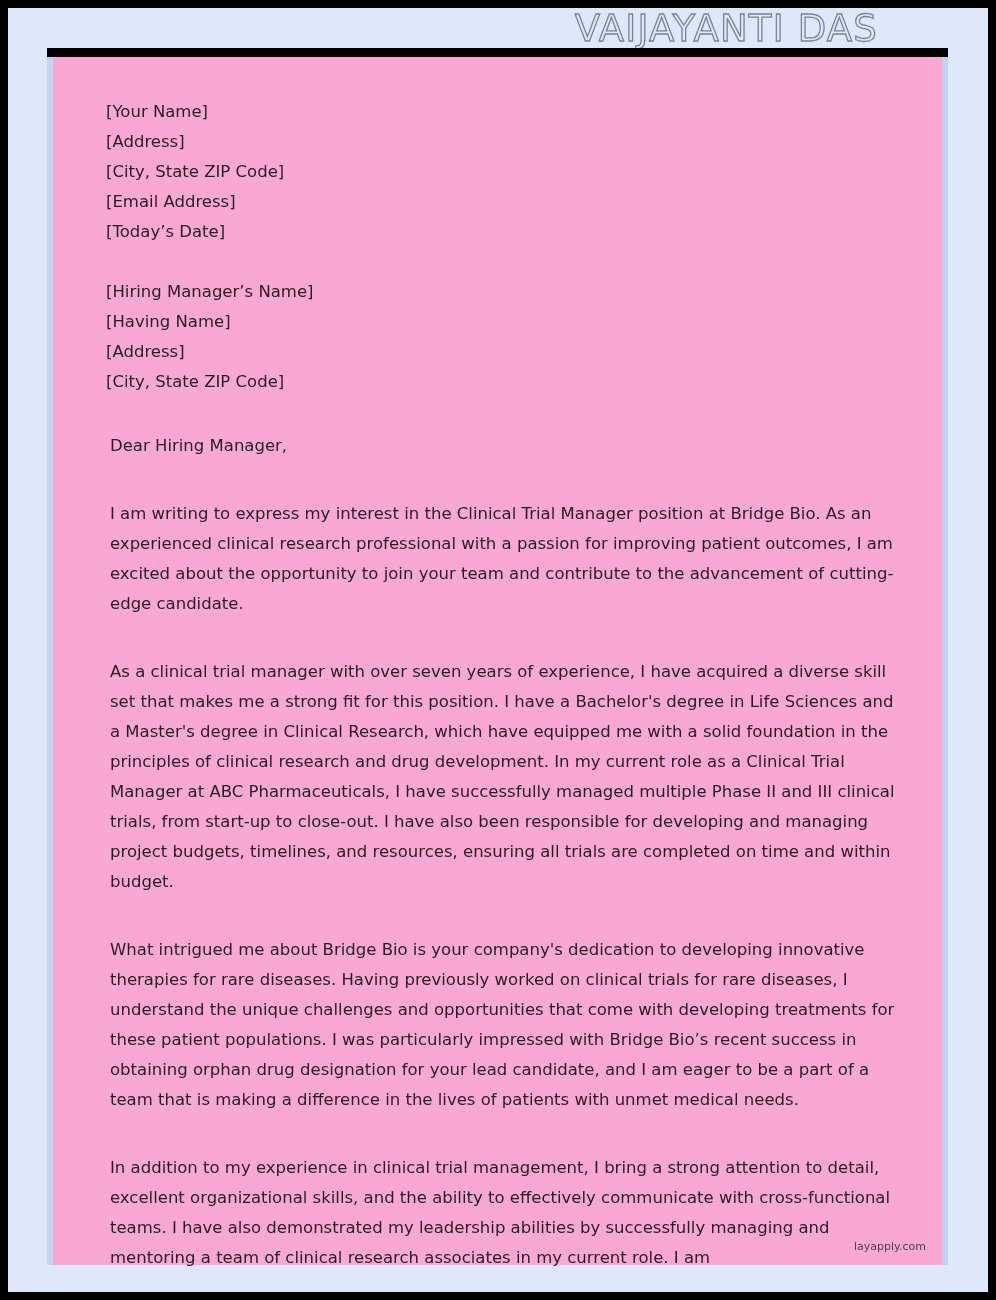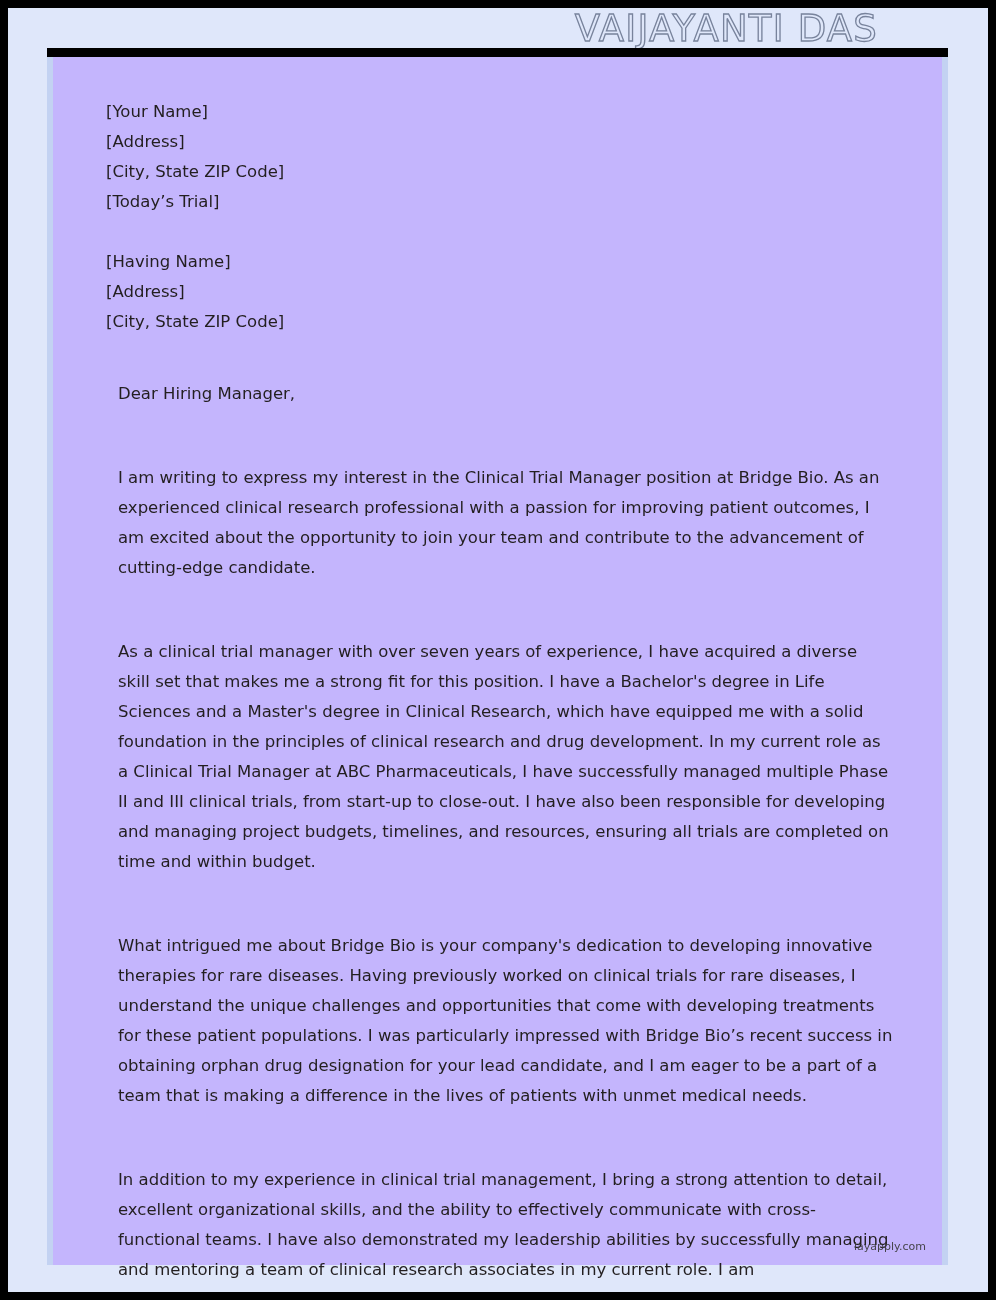--- a/index.html
+++ b/index.html
@@ -71,21 +71,21 @@
     background: #000000;
   }
 
   
   .letter-sheet {
     position: absolute;
     left: 39px;
     top: 49px;
     width: 901px;
     height: 1208px;
-    background: #c4b5fd;
+    background: #f9a8d4;
     border-left: 6px solid #c3d2f2;
     border-right: 6px solid #c3d2f2;
     box-sizing: border-box;
     overflow: visible;
   }
 
   .letter-body {
     position: absolute;
     left: 53px;
     top: 40px;
@@ -99,21 +99,21 @@
   .addr-line {
     display: block;
     white-space: nowrap;
   }
 
   .block-gap {
     height: 30px;
   }
 
   .para {
-    margin: 12px;
+    margin: 4px;
     text-align: left;
   }
 
   
   .watermark {
     position: absolute;
     right: 16px;
     bottom: 10px;
     font-family: "DejaVu Sans", sans-serif;
     font-size: 11px;
@@ -135,26 +135,28 @@
 
     <div class="header-rule"></div>
 
     <div class="letter-sheet">
       <div class="letter-body">
 
         <div>
           <span class="addr-line">[Your Name]</span>
           <span class="addr-line">[Address]</span>
           <span class="addr-line">[City, State ZIP Code]</span>
-          <span class="addr-line">[Today’s Trial]</span>
+          <span class="addr-line">[Email Address]</span>
+          <span class="addr-line">[Today’s Date]</span>
         </div>
 
         <div class="block-gap"></div>
 
         <div>
+          <span class="addr-line">[Hiring Manager’s Name]</span>
           <span class="addr-line">[Having Name]</span>
           <span class="addr-line">[Address]</span>
           <span class="addr-line">[City, State ZIP Code]</span>
         </div>
 
         <div class="block-gap"></div>
 
         <p class="para">Dear Hiring Manager,</p>
 
         <div class="block-gap"></div>

